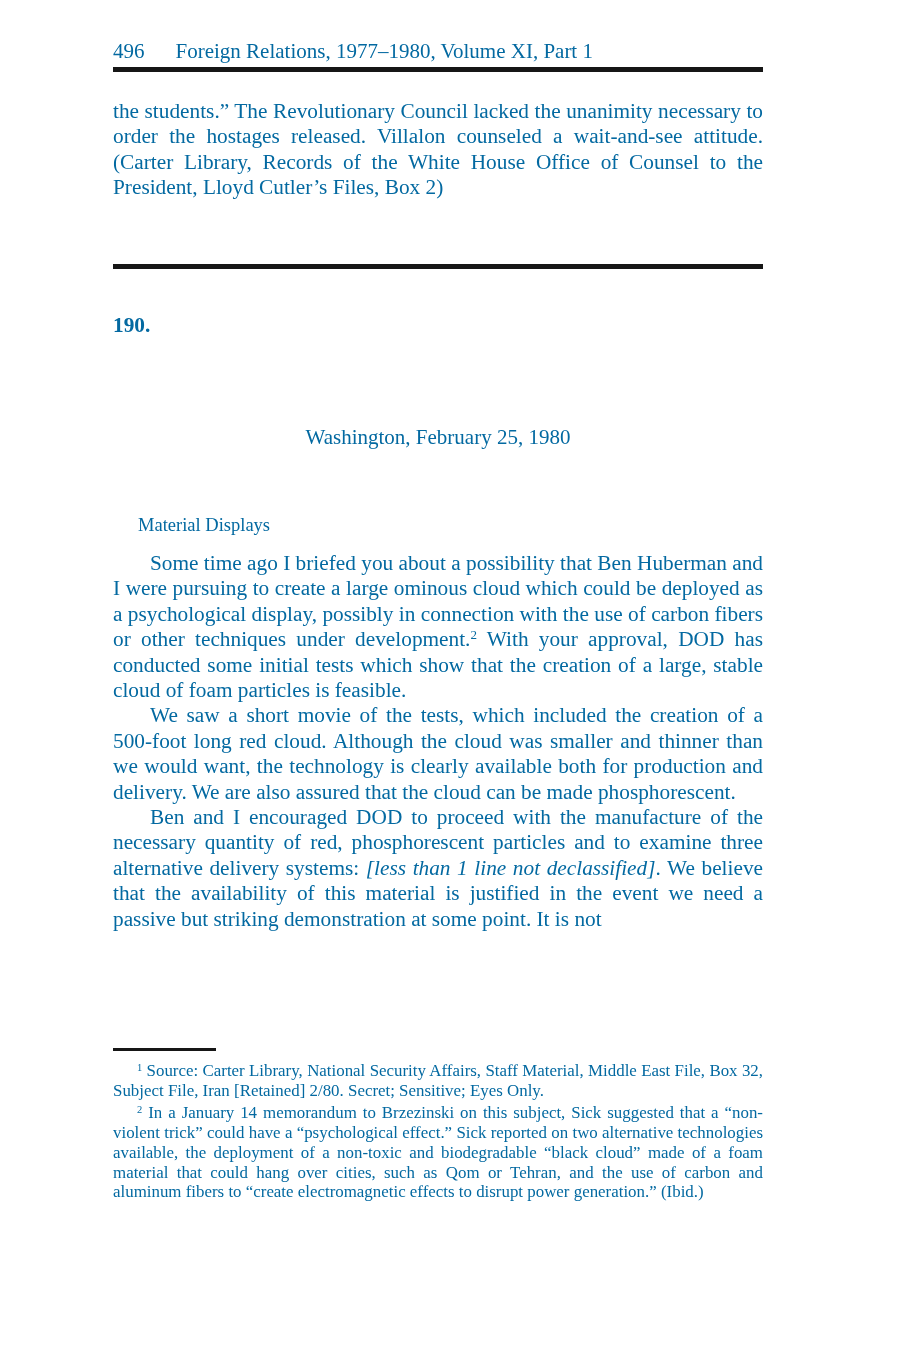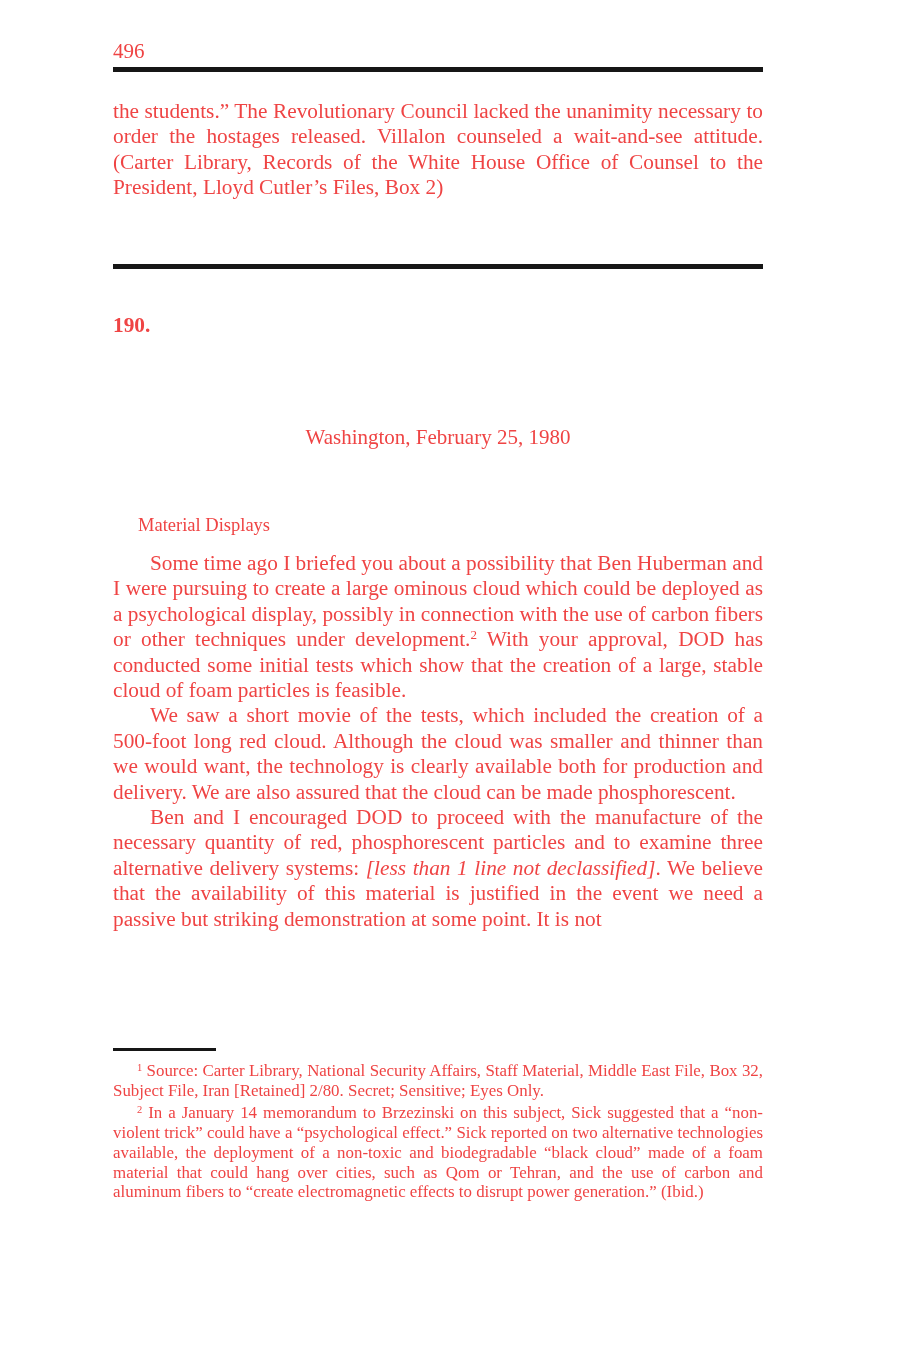--- a/index.html
+++ b/index.html
@@ -6,21 +6,21 @@
     margin: 0;
     padding: 0;
     background: #ffffff;
   }
   .page {
     position: relative;
     width: 901px;
     height: 1351px;
     background: #ffffff;
     font-family: "Liberation Serif", "DejaVu Serif", serif;
-    color: #ef4444;
+    color: #0369a1;
     overflow: hidden;
   }
   .col {
     position: absolute;
     left: 113px;
     width: 650px;
   }
   
   .running-head {
     top: 39px;
@@ -124,20 +124,21 @@
     text-indent: 0;
   }
 </style>
 </head>
 <body>
 
 <div class="page">
 
   <div class="col running-head">
     <span class="pageno">496</span>
+    <span>Foreign Relations, 1977–1980, Volume XI, Part 1</span>
   </div>
 
   <div class="col head-rule"></div>
 
   <div class="col cont-para">
     <span>the students.” The Revolutionary Council lacked the unanimity necessary to order the hostages released. Villalon counseled a wait-and-see attitude. (Carter Library, Records of the White House Office of Counsel to the President, Lloyd Cutler’s Files, Box 2)</span>
   </div>
 
   <div class="col section-rule"></div>
 

